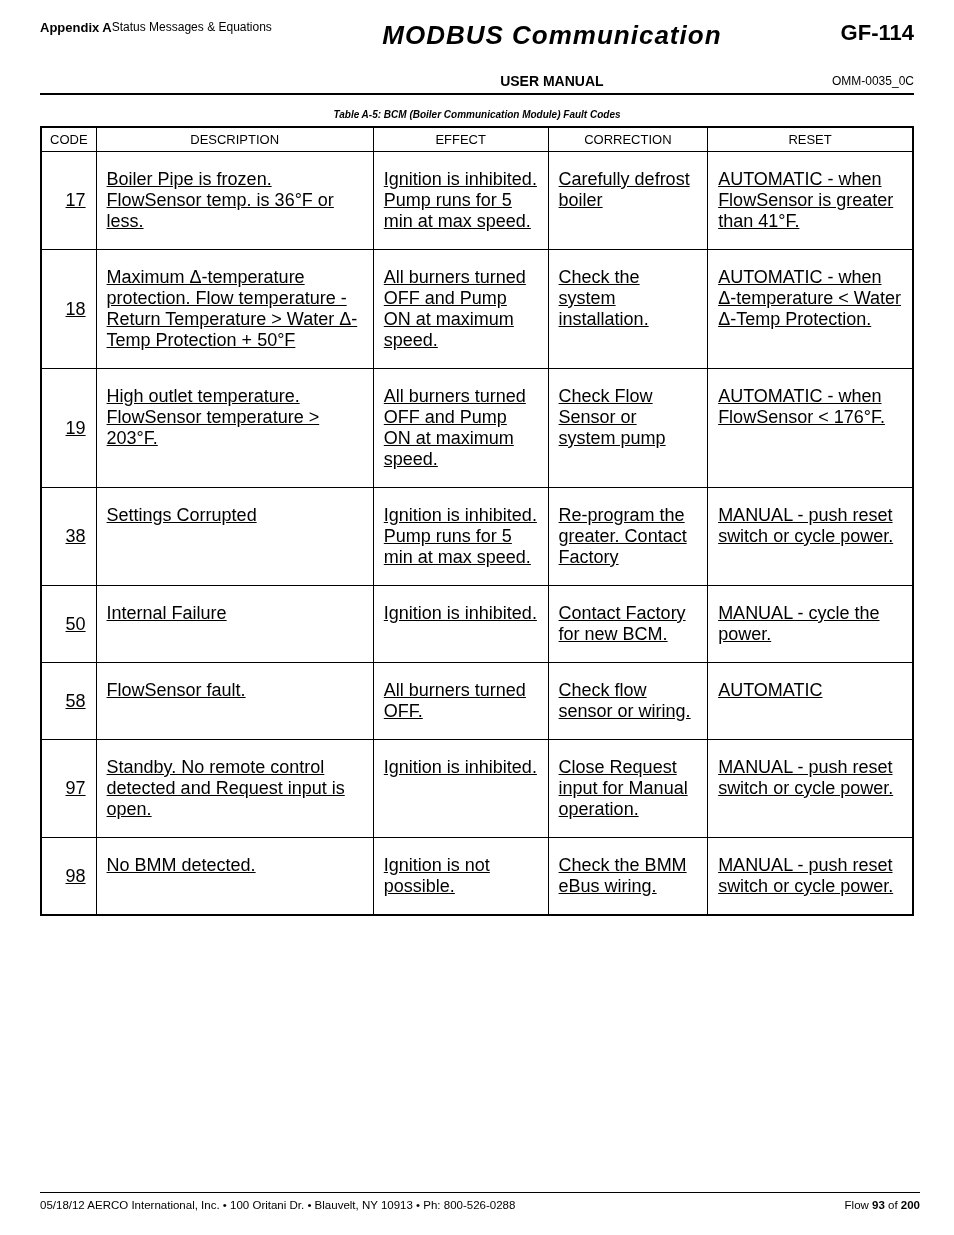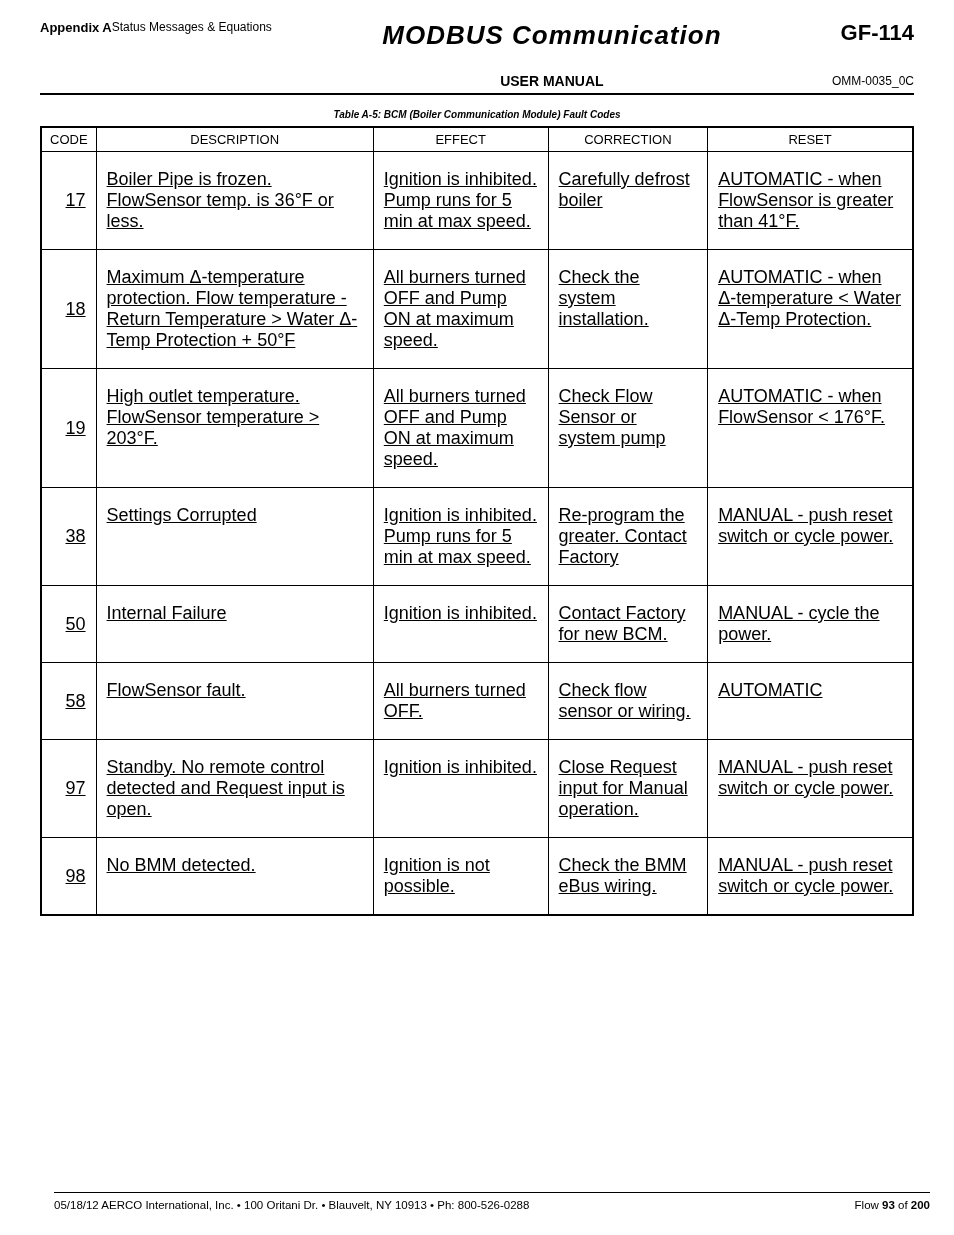--- a/index.html
+++ b/index.html
@@ -90,27 +90,26 @@
     }
     td.code-cell {
       text-align: right;
       vertical-align: middle;
       font-weight: normal;
     }
     .footer {
       position: absolute;
       bottom: 24px;
       left: 40px;
-      right: 24px;
+      right: 34px;
       border-top: 1.5px solid #000;
       padding-top: 6px;
       font-size: 11.5px;
       display: flex;
       justify-content: space-between;
-      margin-left: 14px;
     }
     .footer-left { }
     .footer-right { }
   </style>
 </head>
 <body>
 
 <div class="header">
   <div class="header-left">
     <span class="header-appendix">Appendix A</span>

